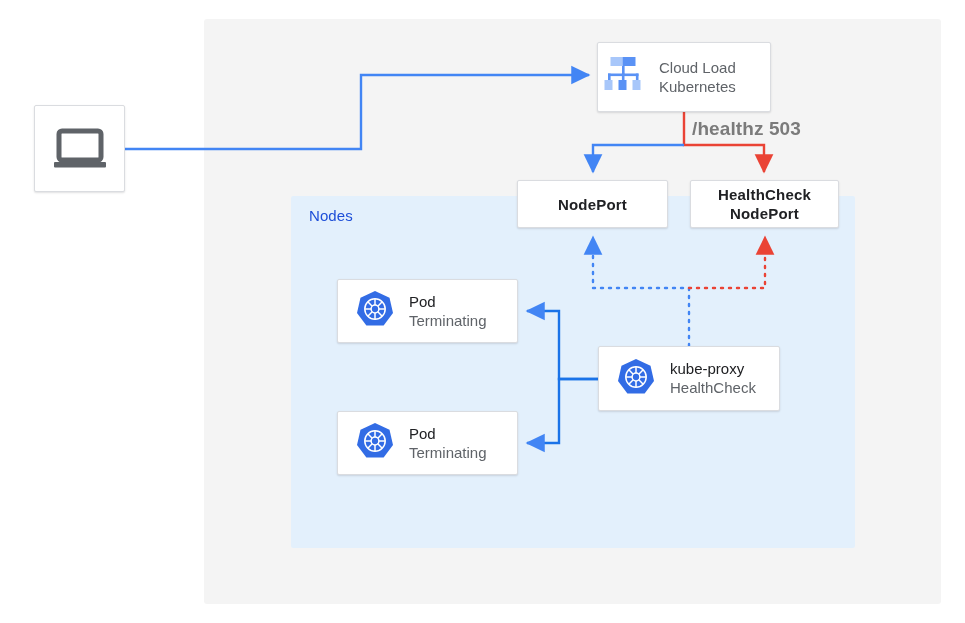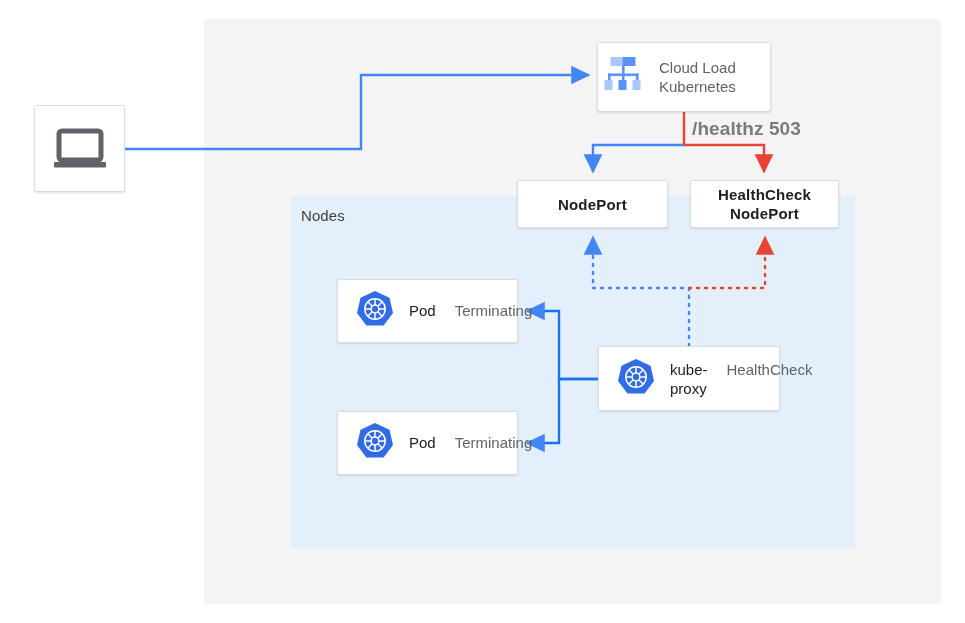--- a/index.html
+++ b/index.html
@@ -4,21 +4,21 @@
 <style>
   html,body{margin:0;padding:0;background:#ffffff;}
   body{width:965px;height:623px;position:relative;overflow:hidden;
        font-family:"Liberation Sans","DejaVu Sans",sans-serif;}
   #stage{position:absolute;left:0;top:0;width:965px;height:623px;}
 
   .panel-outer{position:absolute;left:204px;top:19px;width:737px;height:585px;
                background:#f4f4f4;border-radius:3px;}
   .panel-nodes{position:absolute;left:291px;top:196px;width:564px;height:352px;
                background:#e3f0fc;border-radius:2px;}
-  .nodes-label{position:absolute;left:301px;top:207px;font-size:15px;color:#404040;
+  .nodes-label{position:absolute;left:309px;top:207px;font-size:15px;color:#1d4ed8;
                letter-spacing:.1px;}
 
   .box{position:absolute;background:#ffffff;border:1px solid #dadce0;border-radius:2px;
        box-sizing:border-box;box-shadow:0 1px 2px rgba(60,64,67,.16);}
 
   .client-box{left:34px;top:105px;width:91px;height:87px;}
   .laptop-wrap{position:absolute;left:0;top:0;width:100%;height:100%;
                display:flex;align-items:center;justify-content:center;}
 
   .clb-box{left:597px;top:42px;width:174px;height:70px;display:flex;align-items:center;
@@ -30,23 +30,23 @@
   .hcnodeport-box{left:690px;top:180px;width:149px;height:48px;display:flex;
                   align-items:center;justify-content:center;}
   .np-label{font-size:15px;font-weight:bold;color:#202124;text-align:center;
             line-height:19px;letter-spacing:.2px;}
 
   .pod-box-1{left:337px;top:279px;width:181px;height:64px;}
   .pod-box-2{left:337px;top:411px;width:181px;height:64px;}
   .kp-box{left:598px;top:346px;width:182px;height:65px;padding-left:20px;}
   .node-inner{position:absolute;left:0;top:0;width:100%;height:100%;display:flex;
               align-items:center;padding-left:17px;gap:14px;box-sizing:border-box;}
-  .node-text{display:flex;flex-direction:row;justify-content:center;}
+  .node-text{display:flex;flex-direction:column;justify-content:center;}
   .node-title{font-size:15px;color:#202124;line-height:19px;}
-  .node-sub{font-size:15px;color:#5f6368;line-height:20px;margin-left:19px;}
+  .node-sub{font-size:15px;color:#5f6368;line-height:20px;}
 
   .healthz-label{position:absolute;left:692px;top:118px;font-size:19px;font-weight:bold;
                  color:#7b7b7b;letter-spacing:.1px;}
 
   svg.wires{position:absolute;left:0;top:0;width:965px;height:623px;overflow:visible;}
 </style>
 </head>
 <body>
 
 <div id="stage">

